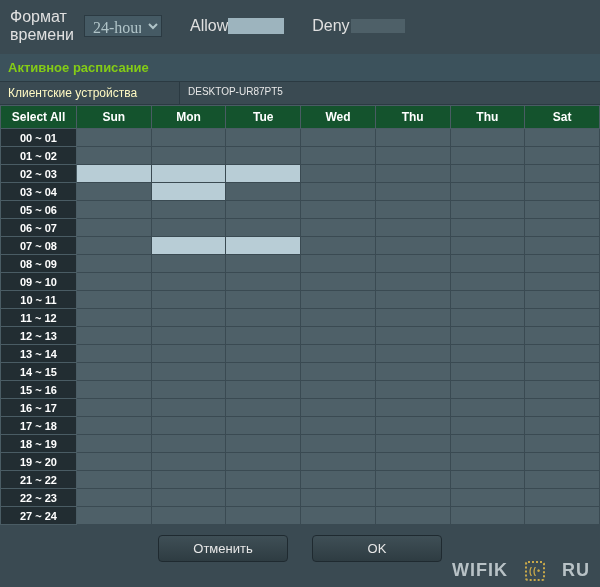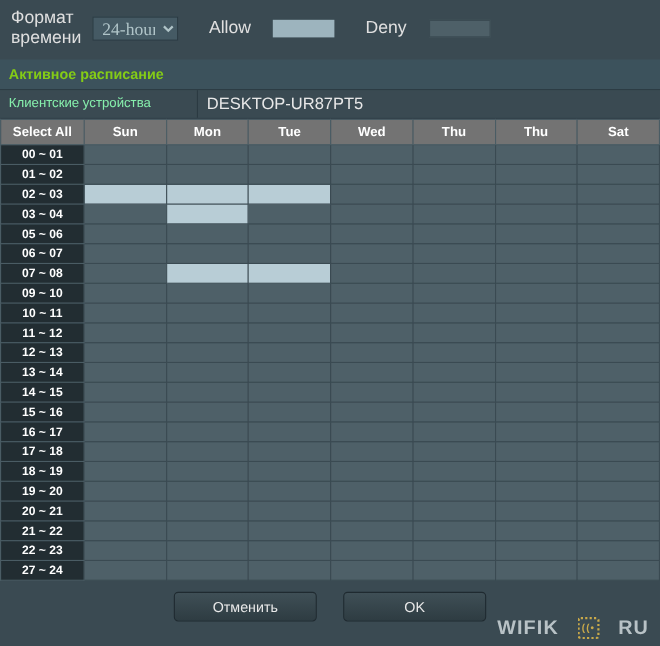--- a/index.html
+++ b/index.html
@@ -30,21 +30,21 @@
     border: 1px solid #2b3a42;
     font-family: Liberation Serif, serif;
     font-size: 16px;
     padding: 2px 4px;
     height: 22px;
     width: 78px;
   }
   .legend-group {
     display: flex;
     align-items: center;
-    gap: 20px;
+    gap: 0;
     margin-left: 18px;
   }
   .legend-label {
     font-size: 16px;
     color: #e0e0e0;
   }
   .swatch {
     width: 56px;
     height: 16px;
     display: inline-block;
@@ -60,38 +60,38 @@
     color: #84cc16;
   }
   .devices-row {
     display: flex;
     border-bottom: 1px solid #2b3a42;
   }
   .devices-label {
     width: 180px;
     padding: 4px 8px;
     font-size: 12px;
-    color: #86efac;
+    color: #fef9c3;
     background: #3a4a52;
     border-right: 1px solid #2b3a42;
   }
   .devices-value {
     flex: 1;
     padding: 4px 8px;
-    font-size: 15px;
+    font-size: 10px;
     color: #e8e8e8;
     background: #3a4a52;
   }
   table.schedule {
     width: 100%;
     border-collapse: collapse;
     table-layout: fixed;
   }
   table.schedule th {
-    background: #737373;
+    background: #14532d;
     color: #fff;
     font-weight: bold;
     font-size: 12px;
     padding: 4px 2px;
     border: 1px solid #4a5c64;
     height: 22px;
   }
   table.schedule th:first-child { width: 76px; }
   table.schedule td.time-label {
     background: #222d32;
@@ -257,20 +257,30 @@
         <td class="time-label">07 ~ 08</td>
         <td class="cell"></td>
         <td class="cell allow"></td>
         <td class="cell allow"></td>
         <td class="cell"></td>
         <td class="cell"></td>
         <td class="cell"></td>
         <td class="cell"></td>
       </tr>
       <tr>
+        <td class="time-label">08 ~ 09</td>
+        <td class="cell"></td>
+        <td class="cell"></td>
+        <td class="cell"></td>
+        <td class="cell"></td>
+        <td class="cell"></td>
+        <td class="cell"></td>
+        <td class="cell"></td>
+      </tr>
+      <tr>
         <td class="time-label">09 ~ 10</td>
         <td class="cell"></td>
         <td class="cell"></td>
         <td class="cell"></td>
         <td class="cell"></td>
         <td class="cell"></td>
         <td class="cell"></td>
         <td class="cell"></td>
       </tr>
       <tr>
@@ -358,30 +368,20 @@
         <td class="cell"></td>
         <td class="cell"></td>
         <td class="cell"></td>
         <td class="cell"></td>
         <td class="cell"></td>
         <td class="cell"></td>
         <td class="cell"></td>
       </tr>
       <tr>
         <td class="time-label">19 ~ 20</td>
-        <td class="cell"></td>
-        <td class="cell"></td>
-        <td class="cell"></td>
-        <td class="cell"></td>
-        <td class="cell"></td>
-        <td class="cell"></td>
-        <td class="cell"></td>
-      </tr>
-      <tr>
-        <td class="time-label">20 ~ 21</td>
         <td class="cell"></td>
         <td class="cell"></td>
         <td class="cell"></td>
         <td class="cell"></td>
         <td class="cell"></td>
         <td class="cell"></td>
         <td class="cell"></td>
       </tr>
       <tr>
         <td class="time-label">21 ~ 22</td>

